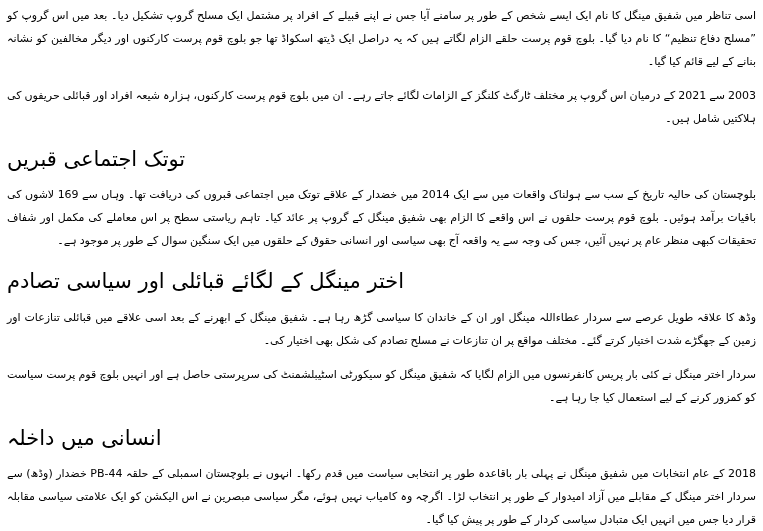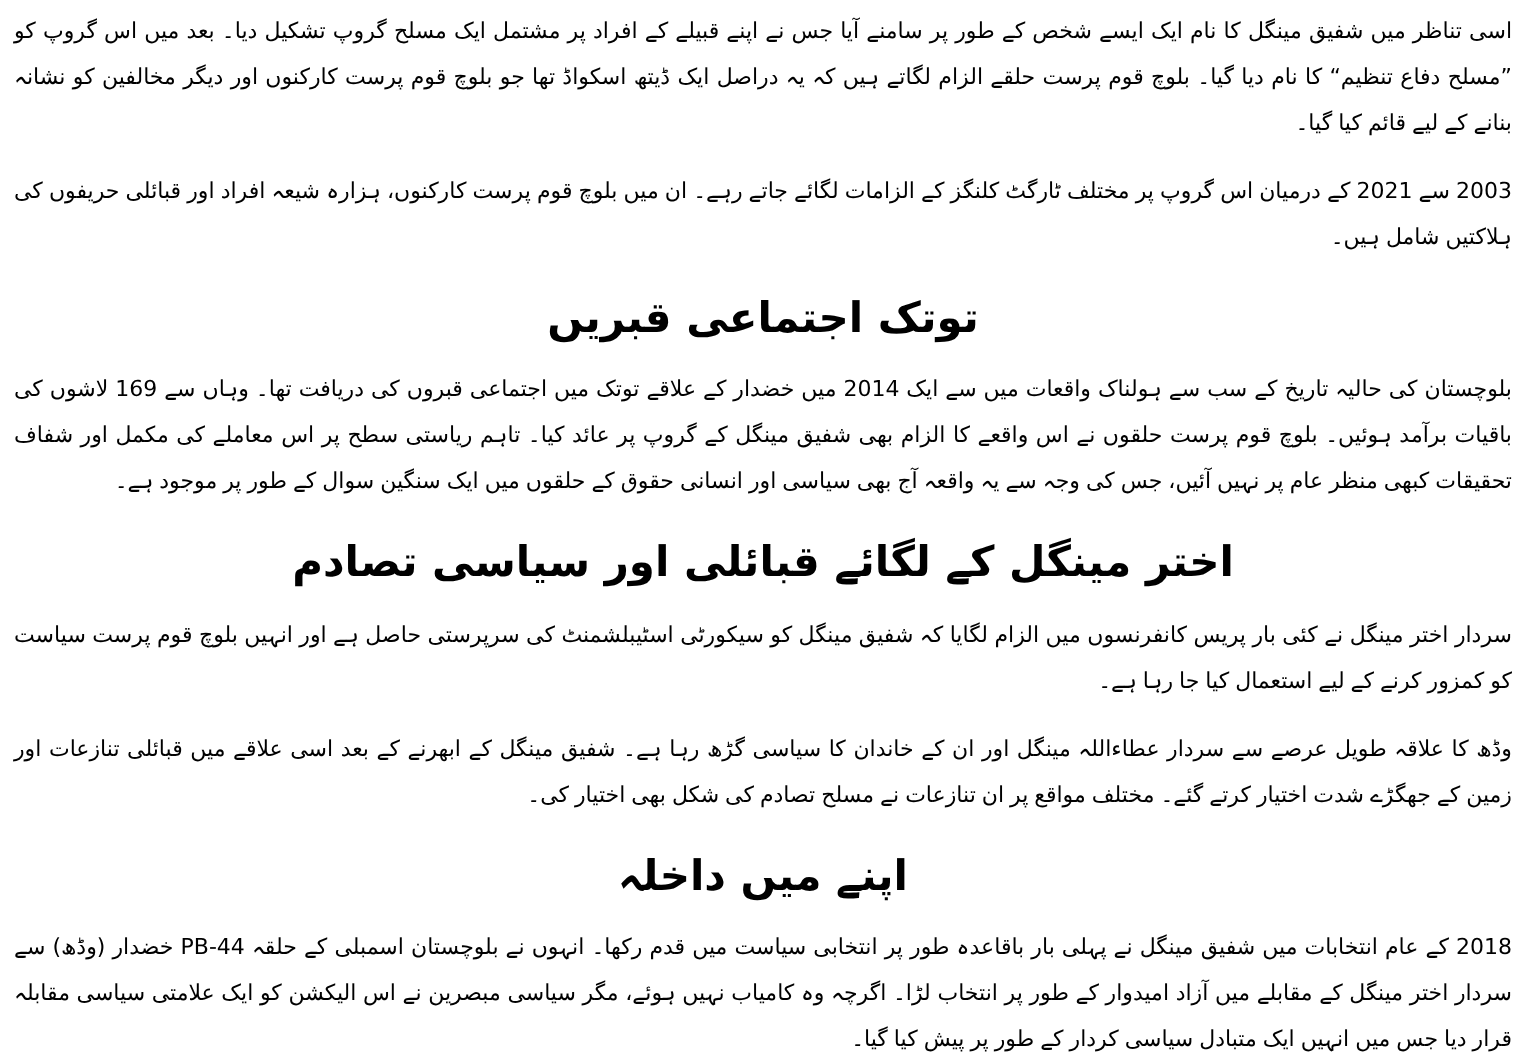--- a/index.html
+++ b/index.html
@@ -29,42 +29,42 @@
     text-align: justify;
     text-align-last: right;
     word-spacing: -0.5px;
     margin: 0 0 11px 0;
   }
   .para.first {
     margin-top: 1px;
   }
   .heading {
     font-size: 21px;
-    font-weight: bold;
+    font-weight: normal;
     line-height: 1.45;
-    text-align: center;
+    text-align: left;
     margin: 14px 0 9px 0;
   }
 </style>
 </head>
 <body>
 
 <div class="page" dir="rtl">
 
   <p class="para first">اسی تناظر میں شفیق مینگل کا نام ایک ایسے شخص کے طور پر سامنے آیا جس نے اپنے قبیلے کے افراد پر مشتمل ایک مسلح گروپ تشکیل دیا۔ بعد میں اس گروپ کو ”مسلح دفاع تنظیم“ کا نام دیا گیا۔ بلوچ قوم پرست حلقے الزام لگاتے ہیں کہ یہ دراصل ایک ڈیتھ اسکواڈ تھا جو بلوچ قوم پرست کارکنوں اور دیگر مخالفین کو نشانہ بنانے کے لیے قائم کیا گیا۔</p>
 
   <p class="para">2003 سے 2021 کے درمیان اس گروپ پر مختلف ٹارگٹ کلنگز کے الزامات لگائے جاتے رہے۔ ان میں بلوچ قوم پرست کارکنوں، ہزارہ شیعہ افراد اور قبائلی حریفوں کی ہلاکتیں شامل ہیں۔</p>
 
   <h2 class="heading">توتک اجتماعی قبریں</h2>
 
   <p class="para">بلوچستان کی حالیہ تاریخ کے سب سے ہولناک واقعات میں سے ایک 2014 میں خضدار کے علاقے توتک میں اجتماعی قبروں کی دریافت تھا۔ وہاں سے 169 لاشوں کی باقیات برآمد ہوئیں۔ بلوچ قوم پرست حلقوں نے اس واقعے کا الزام بھی شفیق مینگل کے گروپ پر عائد کیا۔ تاہم ریاستی سطح پر اس معاملے کی مکمل اور شفاف تحقیقات کبھی منظر عام پر نہیں آئیں، جس کی وجہ سے یہ واقعہ آج بھی سیاسی اور انسانی حقوق کے حلقوں میں ایک سنگین سوال کے طور پر موجود ہے۔</p>
 
   <h2 class="heading">اختر مینگل کے لگائے قبائلی اور سیاسی تصادم</h2>
 
+  <p class="para">وڈھ کا علاقہ طویل عرصے سے سردار عطاءاللہ مینگل اور ان کے خاندان کا سیاسی گڑھ رہا ہے۔ شفیق مینگل کے ابھرنے کے بعد اسی علاقے میں قبائلی تنازعات اور زمین کے جھگڑے شدت اختیار کرتے گئے۔ مختلف مواقع پر ان تنازعات نے مسلح تصادم کی شکل بھی اختیار کی۔</p>
+
   <p class="para">سردار اختر مینگل نے کئی بار پریس کانفرنسوں میں الزام لگایا کہ شفیق مینگل کو سیکورٹی اسٹیبلشمنٹ کی سرپرستی حاصل ہے اور انہیں بلوچ قوم پرست سیاست کو کمزور کرنے کے لیے استعمال کیا جا رہا ہے۔</p>
 
-  <p class="para">وڈھ کا علاقہ طویل عرصے سے سردار عطاءاللہ مینگل اور ان کے خاندان کا سیاسی گڑھ رہا ہے۔ شفیق مینگل کے ابھرنے کے بعد اسی علاقے میں قبائلی تنازعات اور زمین کے جھگڑے شدت اختیار کرتے گئے۔ مختلف مواقع پر ان تنازعات نے مسلح تصادم کی شکل بھی اختیار کی۔</p>
-
-  <h2 class="heading">اپنے میں داخلہ</h2>
+  <h2 class="heading">انسانی میں داخلہ</h2>
 
   <p class="para">2018 کے عام انتخابات میں شفیق مینگل نے پہلی بار باقاعدہ طور پر انتخابی سیاست میں قدم رکھا۔ انہوں نے بلوچستان اسمبلی کے حلقہ PB-44 خضدار (وڈھ) سے سردار اختر مینگل کے مقابلے میں آزاد امیدوار کے طور پر انتخاب لڑا۔ اگرچہ وہ کامیاب نہیں ہوئے، مگر سیاسی مبصرین نے اس الیکشن کو ایک علامتی سیاسی مقابلہ قرار دیا جس میں انہیں ایک متبادل سیاسی کردار کے طور پر پیش کیا گیا۔</p>
 
 </div>
 
 </body></html>

